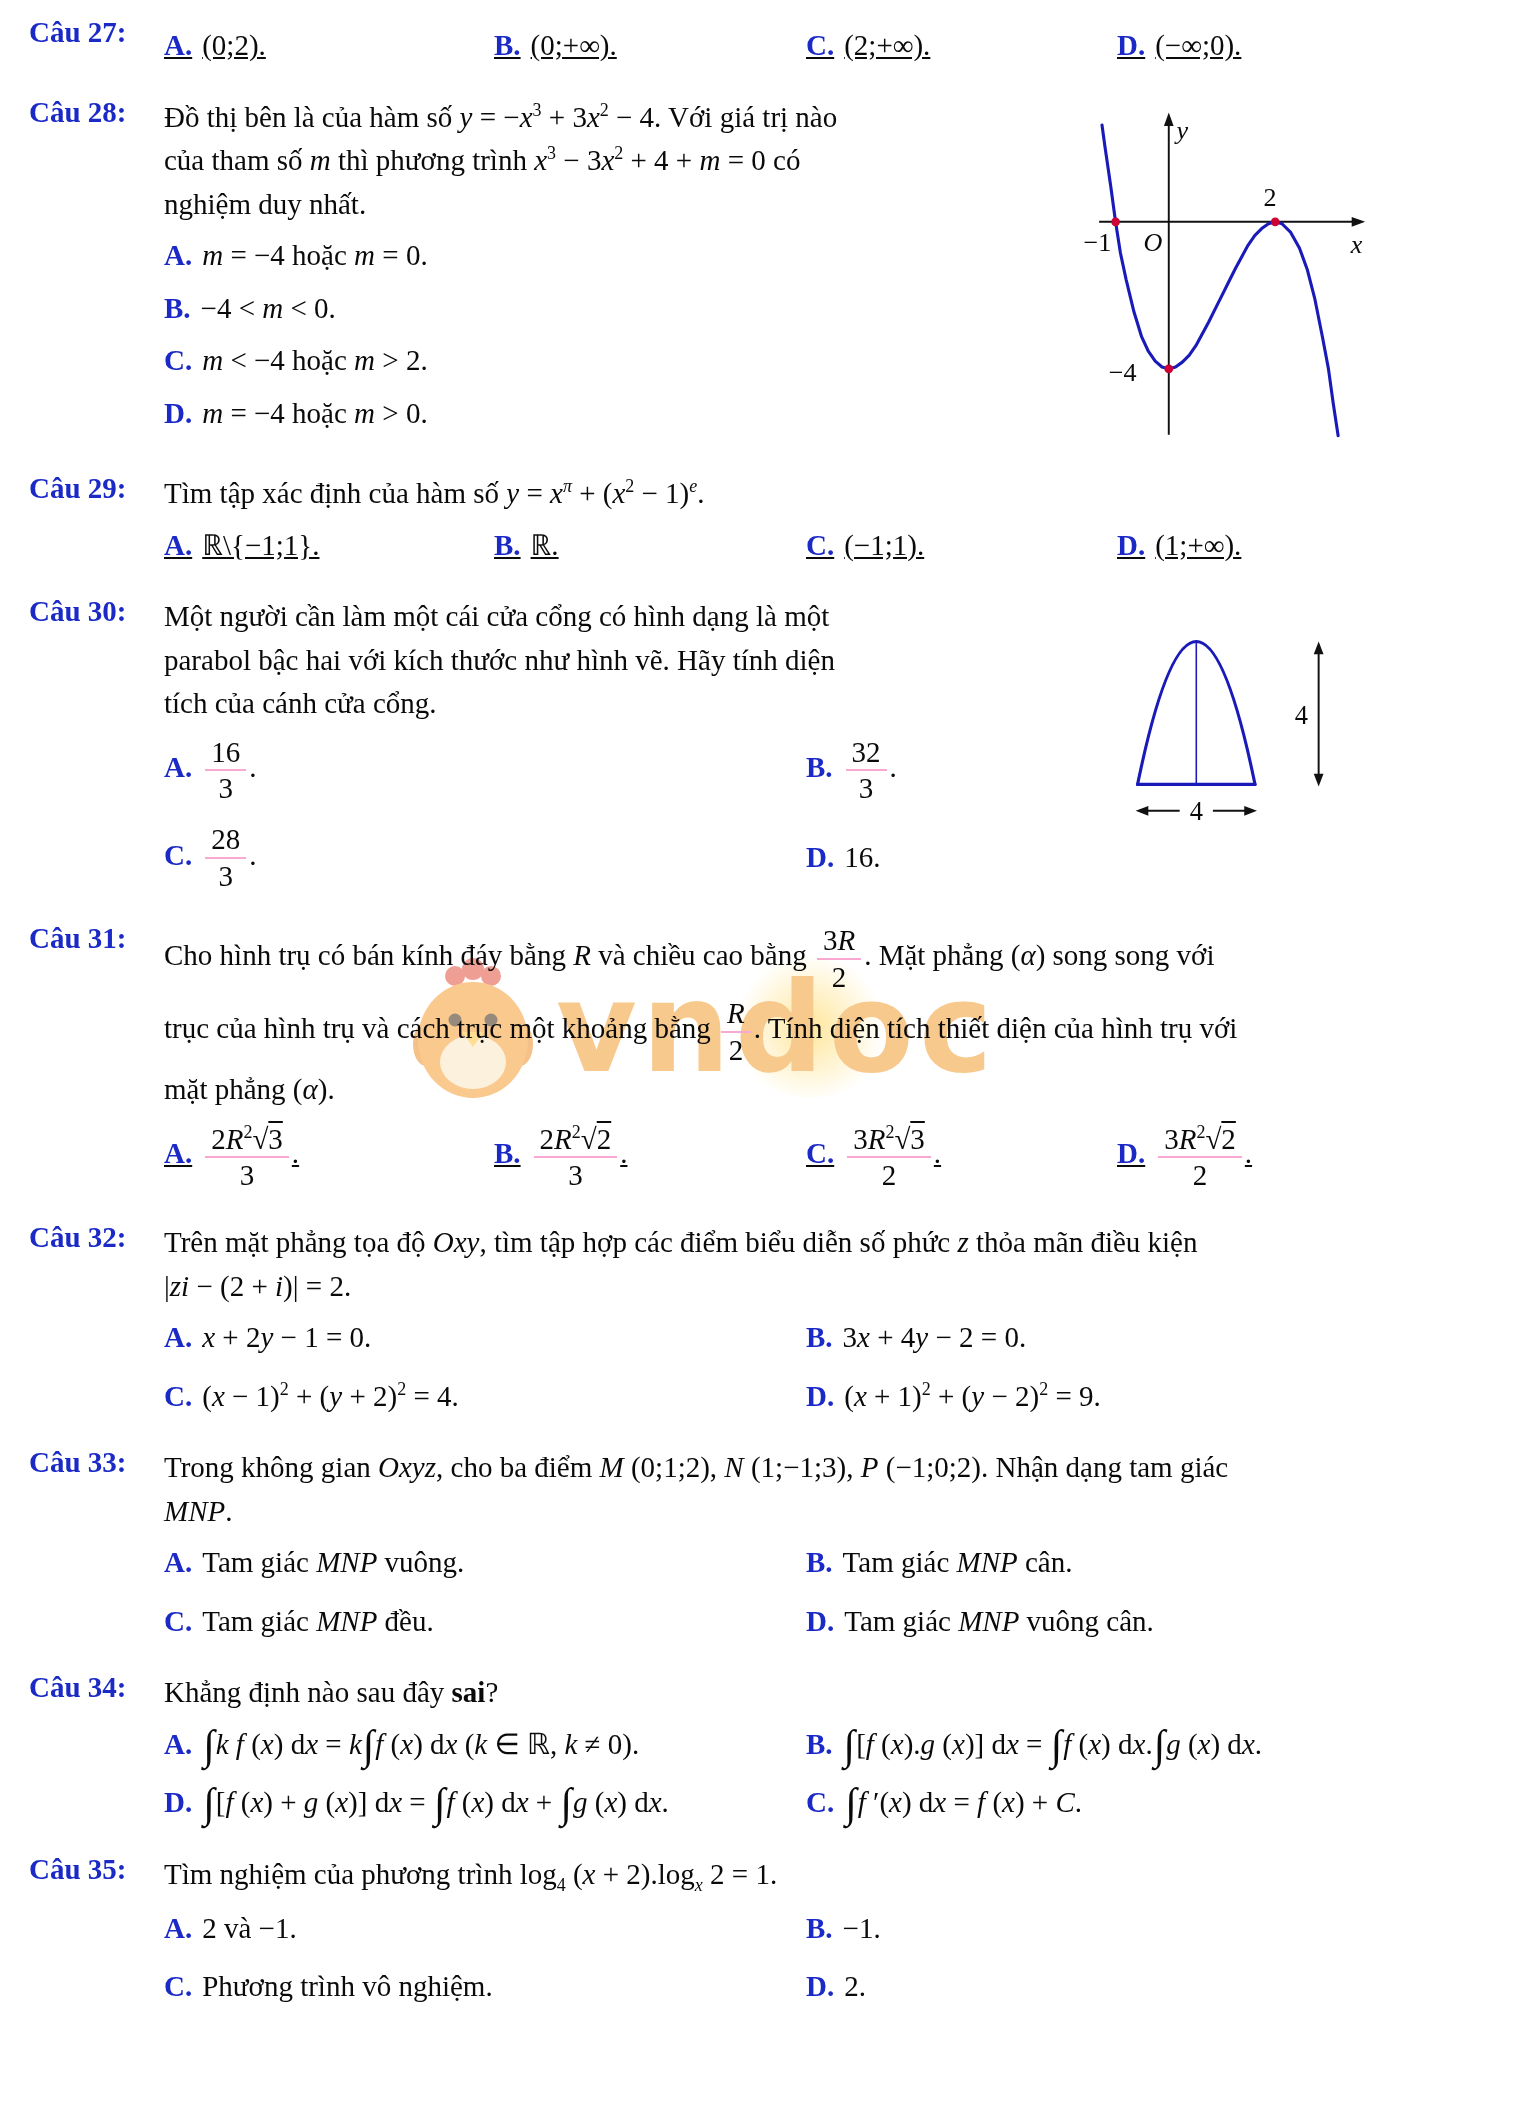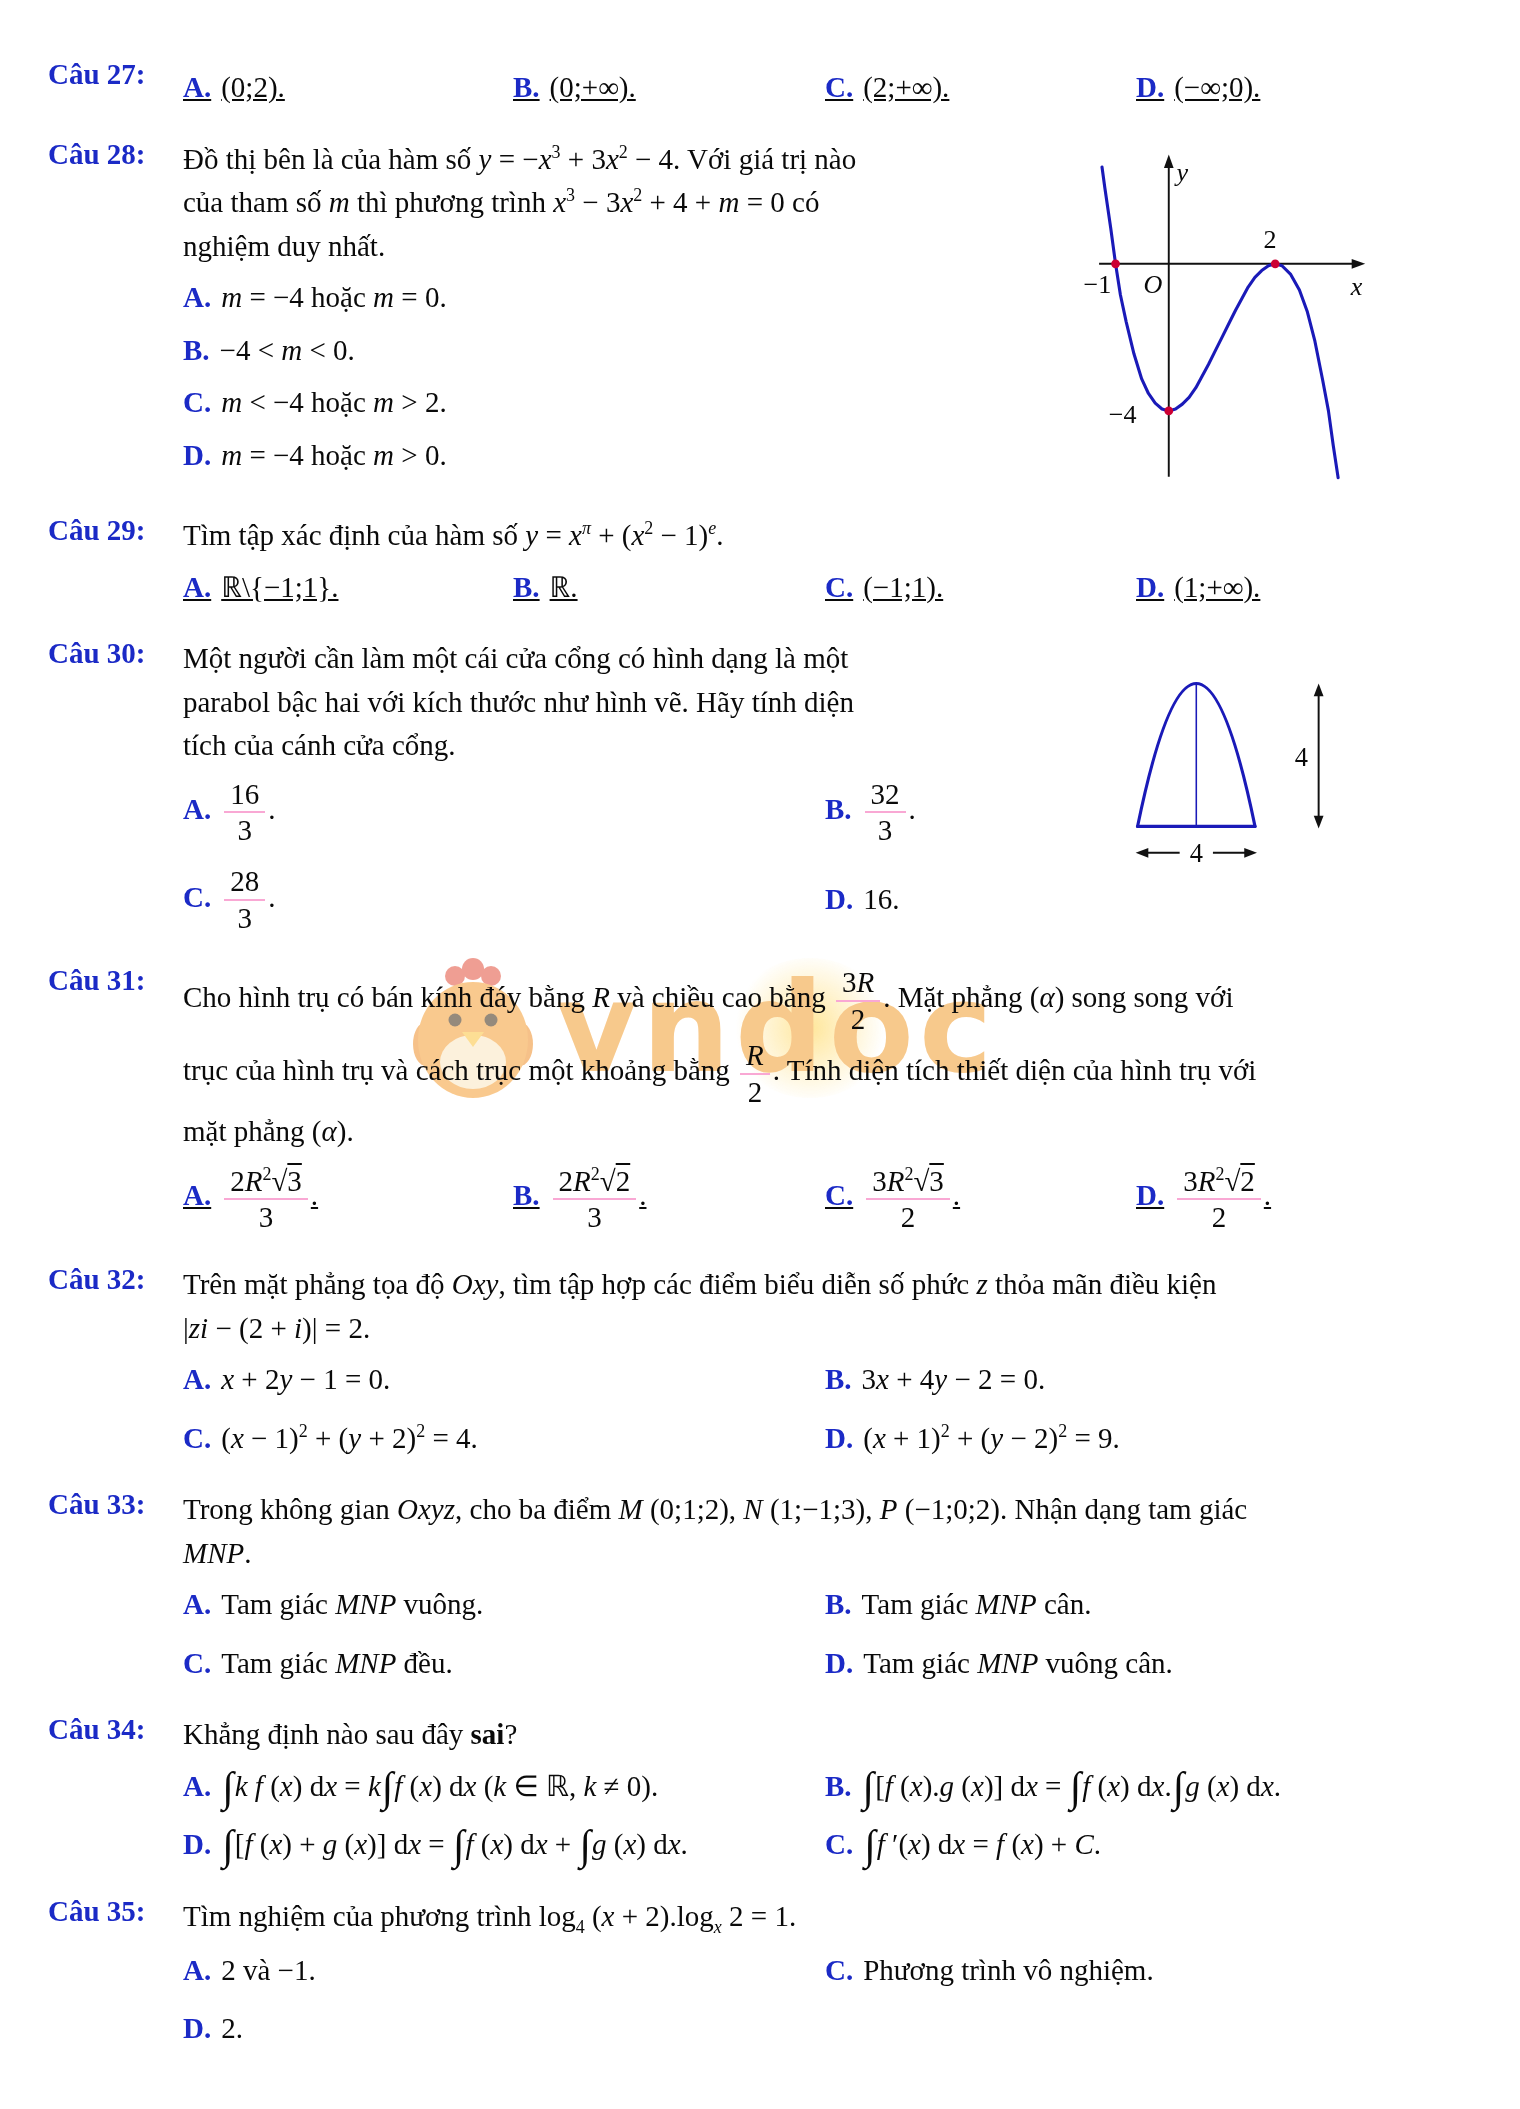--- a/index.html
+++ b/index.html
@@ -1,21 +1,21 @@
 <!DOCTYPE html>
 <html><head>
 <meta charset="utf-8">
 <style>
   *{margin:0;padding:0;box-sizing:border-box;}
   html,body{background:#ffffff;}
   body{
     width:1520px;height:2109px;position:relative;overflow:hidden;
     font-family:"Liberation Serif",serif;font-size:29px;color:#0a0a0a;
   }
-  .page{position:relative;z-index:1;padding:16px 44px 0 48px;margin-top:42px;}
+  .page{position:relative;z-index:1;padding:16px 44px 0 29px;}
   .question{display:flex;margin-bottom:28px;position:relative;}
   .q-label{flex:0 0 135px;width:135px;color:#1b2ac6;font-weight:700;}
   .q-content{flex:1;position:relative;}
   .q-body{line-height:1.5;}
   .q-body.narrow{max-width:835px;}
   .opts{margin-top:8px;}
   .opt{line-height:1.5;}
   .letter{color:#1b2ac6;font-weight:700;margin-right:10px;}
   .row4{display:grid;grid-template-columns:330px 312px 311px 1fr;row-gap:10px;align-items:center;text-decoration:underline;}
   .row2{display:grid;grid-template-columns:642px 1fr;row-gap:15px;align-items:center;}
@@ -207,19 +207,20 @@
       </div>
     </div>
   </section>
 
   <section class="question">
     <div class="q-label">Câu 35:</div>
     <div class="q-content">
       <div class="q-body">Tìm nghiệm của phương trình log<sub>4</sub> (<i>x</i> + 2).log<sub><i>x</i></sub> 2 = 1.</div>
       <div class="opts row2">
         <div class="opt"><span class="letter">A.</span><span>2 và −1.</span></div>
+        <div class="opt"><span class="letter">B.</span><span>−1.</span></div>
         <div class="opt"><span class="letter">C.</span><span>Phương trình vô nghiệm.</span></div>
         <div class="opt"><span class="letter">D.</span><span>2.</span></div>
       </div>
     </div>
   </section>
 
 </div>
 
 </body></html>

